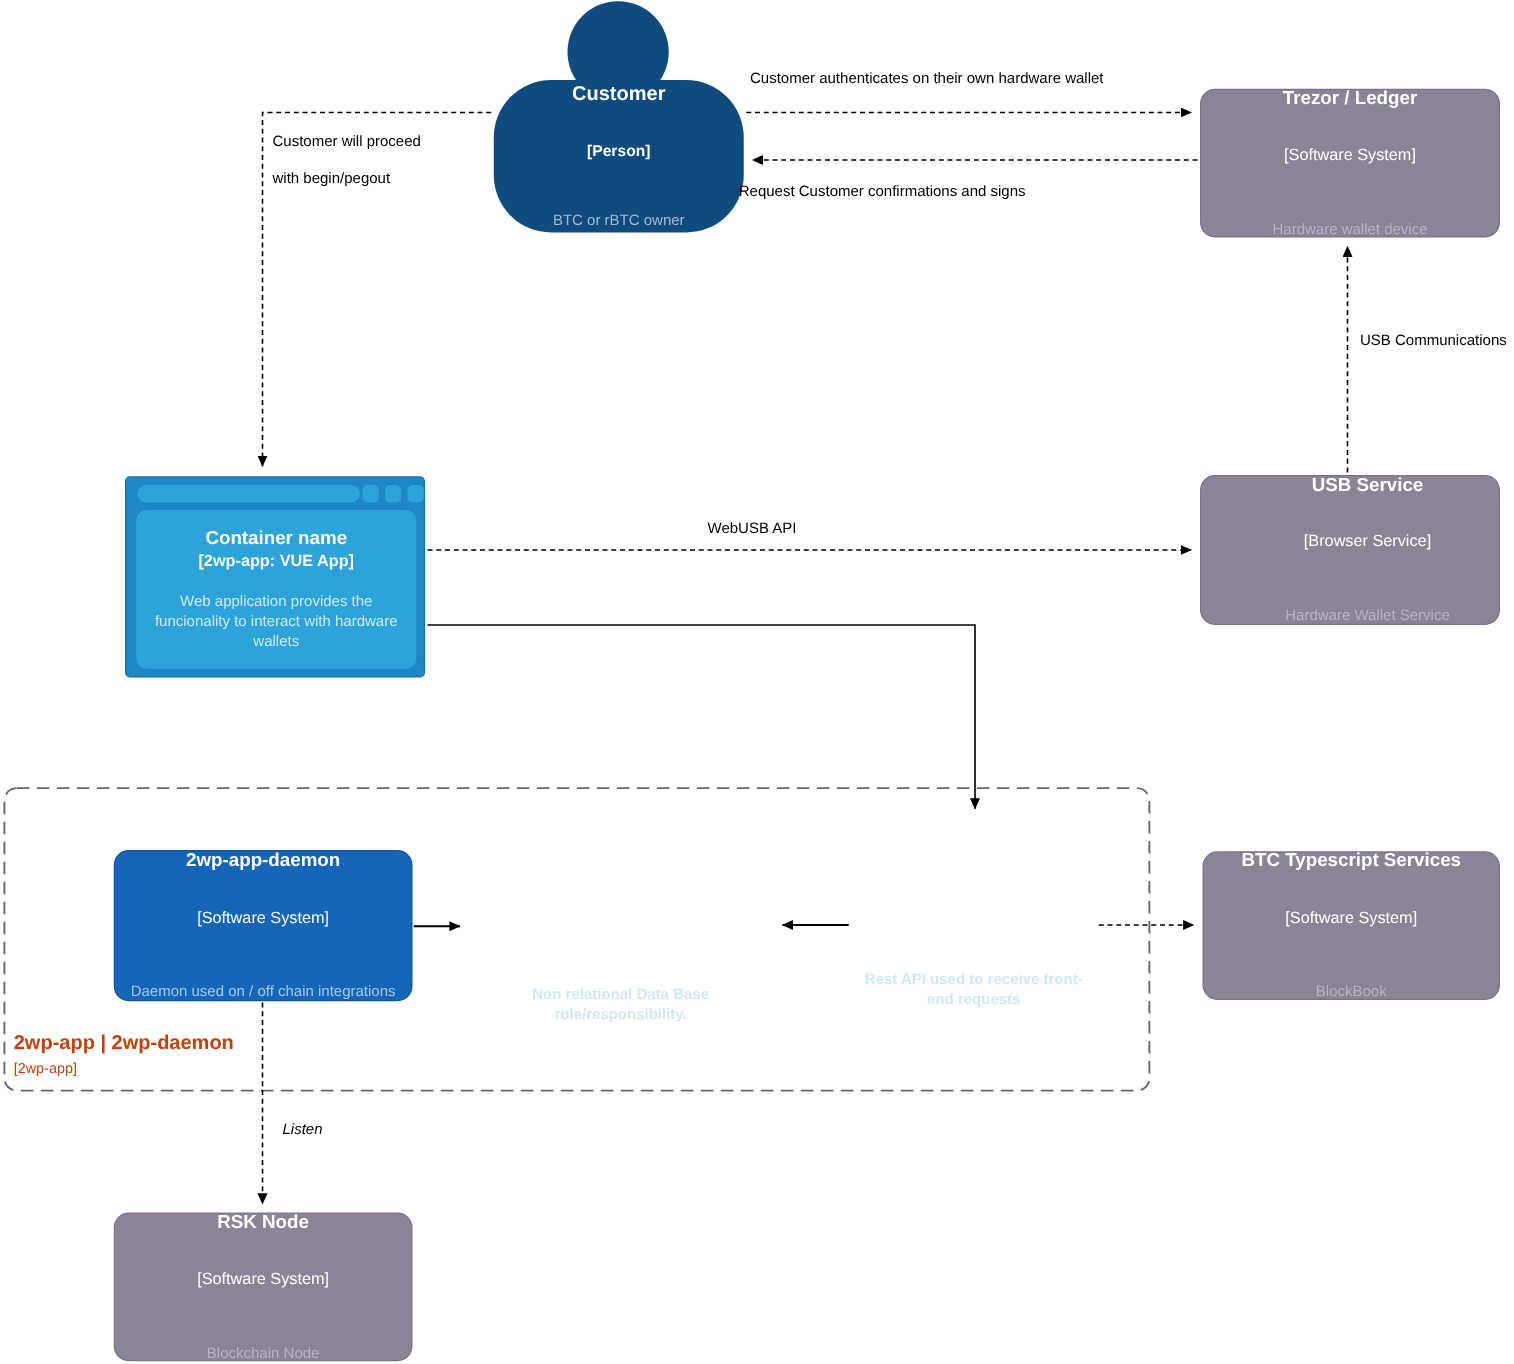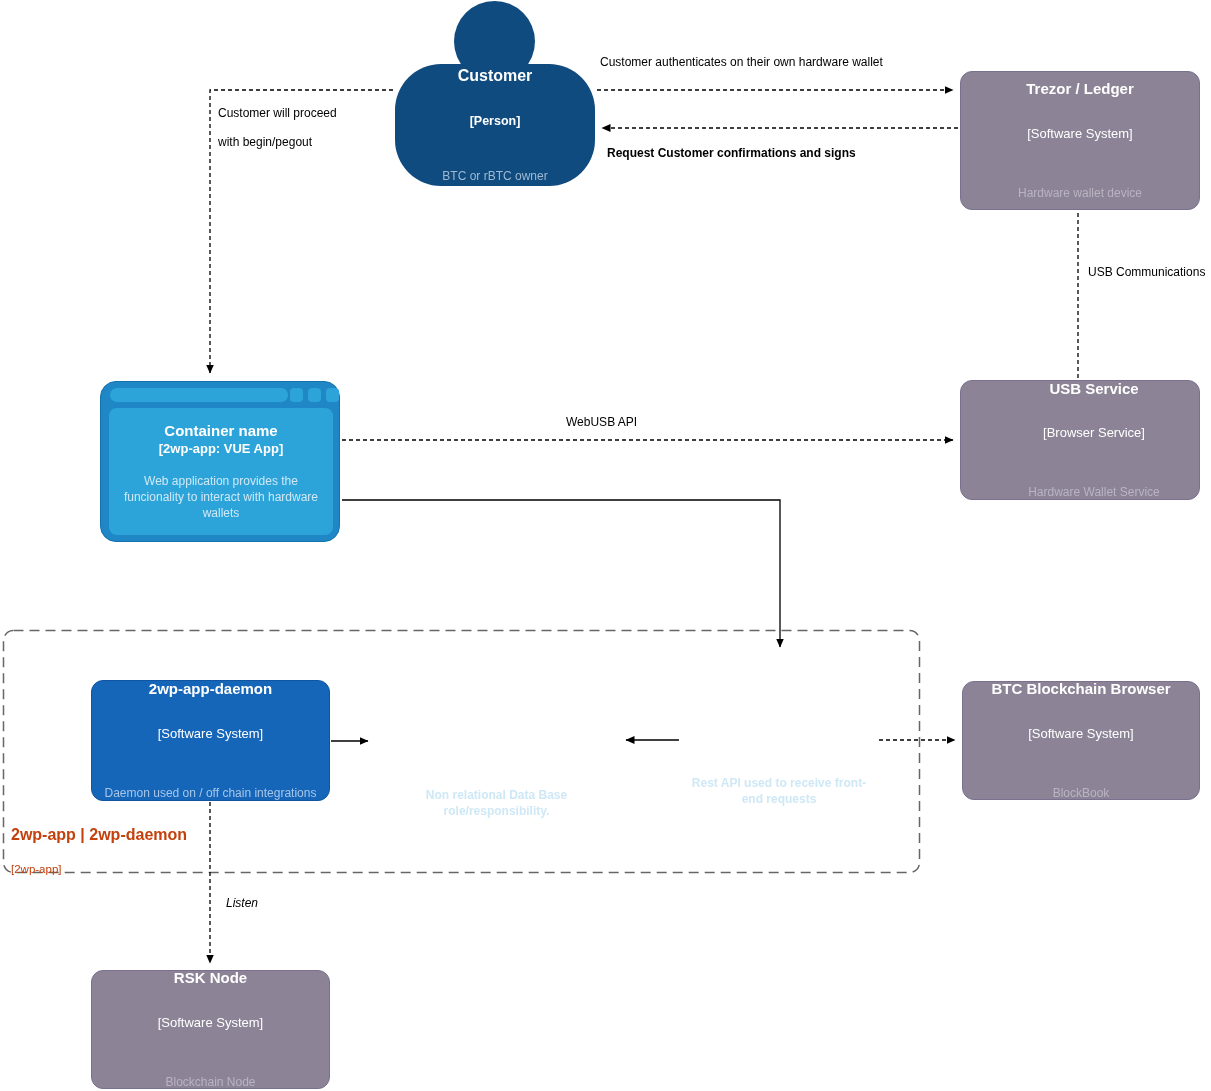--- a/index.html
+++ b/index.html
@@ -20,21 +20,21 @@
   .gray .desc{color:#b9b3c2;}
 
   
   .person-head{position:absolute;border-radius:50%;background:#0f4b7f;}
   .person-body{background:#0f4b7f;border-radius:46px;}
   .person-body .type{font-weight:bold;font-size:12.5px;}
   .person-body .title{font-size:16px;}
   .person-body .desc{color:#9fb9d2;margin-top:12px;}
 
   
-  .browser{background:#1f87c5;border:1px solid #1572ad;border-radius:16px;padding-left:29px;}
+  .browser{background:#1f87c5;border:1px solid #1572ad;border-radius:4px;padding-left:29px;}
   .browser .chrome{position:absolute;left:0;top:0;width:100%;height:26px;}
   .browser .addr{position:absolute;left:9px;top:6px;width:178px;height:14px;border-radius:7px;background:#2ca4da;}
   .browser .btn{position:absolute;top:6px;width:13px;height:14px;border-radius:4px;background:#2ca4da;}
   .browser .panel{position:absolute;left:8px;top:26px;width:224px;height:127px;border-radius:8px;background:#2ca4da;
                   display:flex;flex-direction:column;align-items:center;justify-content:center;text-align:center;color:#fff;}
   .browser .type{font-weight:bold;font-size:13px;}
   .browser .desc{color:#cfe8f6;font-weight:normal;padding:0 4px;}
 
   .daemon{background:#1565b8;border:1px solid #0f55a0;border-radius:12px;}
   .daemon .type{font-weight:normal;font-size:13px;}
@@ -44,21 +44,21 @@
   .shapebox .type{font-weight:bold;font-size:13px;}
   .shapebox .desc{color:#cfe8f6;font-weight:bold;}
   .shape-svg{position:absolute;left:0;top:0;z-index:-1;}
   .shape-holder{position:absolute;}
   .shape-holder .text{position:absolute;left:0;top:0;width:100%;height:100%;
       display:flex;flex-direction:column;align-items:center;justify-content:center;text-align:center;color:#fff;}
 
   .edge-label{position:absolute;font-size:12px;color:#000;white-space:nowrap;}
   .boundary-label{position:absolute;color:#c2410c;}
   .boundary-label .b-title{font-size:16px;font-weight:bold;}
-  .boundary-label .b-sub{font-size:11.5px;margin-top:19px;}
+  .boundary-label .b-sub{font-size:11.5px;margin-top:5px;}
 </style>
 </head>
 <body>
 
 <div class="stage">
 
   <svg class="connectors" viewBox="0 0 1211 1091" xmlns="http://www.w3.org/2000/svg">
     <defs>
       <marker id="arw" markerWidth="11" markerHeight="9" refX="8.5" refY="4" orient="auto" markerUnits="userSpaceOnUse">
         <path d="M0,0 L9,4 L0,8 z" fill="#000"></path>
@@ -88,21 +88,21 @@
     <path d="M210,802 V963" fill="none" stroke="#000" stroke-width="1.3" stroke-dasharray="4 3" marker-end="url(#arw)"></path>
   </svg>
 
   <div class="person-head" style="left:454px;top:1px;width:81px;height:81px;"></div>
   <div class="node person-body" style="left:395px;top:64px;width:200px;height:122px;">
     <div class="title">Customer</div>
     <div class="type">[Person]</div>
     <div class="desc">BTC or rBTC owner</div>
   </div>
 
-  <div class="node gray" style="left:960px;top:71px;width:240px;height:139px;">
+  <div class="node gray" style="left:960px;top:71px;width:240px;height:119px;">
     <div class="title">Trezor / Ledger</div>
     <div class="type">[Software System]</div>
     <div class="desc">Hardware wallet device</div>
   </div>
 
   <div class="node browser" style="left:100px;top:381px;width:240px;height:161px;">
     <div class="chrome">
       <div class="addr"></div>
       <div class="btn" style="left:189px;"></div>
       <div class="btn" style="left:207px;"></div>
@@ -144,37 +144,37 @@
       <ellipse cx="122.5" cy="19" rx="121.5" ry="18" fill="#29a3d9" stroke="#1e86bb" stroke-width="1.3"></ellipse>
     </svg>
     <div class="text node shapebox" style="position:absolute;left:0;top:8px;width:100%;height:100%;">
       <div class="title">MongoDB</div>
       <div class="type">[Container : MongoDB]</div>
       <div class="desc">Non relational Data Base role/responsibility.</div>
     </div>
   </div>
 
   <div class="node gray" style="left:962px;top:681px;width:238px;height:119px;">
-    <div class="title">BTC Blockchain Browser</div>
+    <div class="title">BTC Typescript Services</div>
     <div class="type">[Software System]</div>
     <div class="desc">BlockBook</div>
   </div>
 
   <div class="node gray" style="left:91px;top:970px;width:239px;height:119px;">
     <div class="title">RSK Node</div>
     <div class="type">[Software System]</div>
     <div class="desc">Blockchain Node</div>
   </div>
 
   <div class="boundary-label" style="left:11px;top:826px;">
     <div class="b-title">2wp-app | 2wp-daemon</div>
     <div class="b-sub">[2wp-app]</div>
   </div>
 
   <div class="edge-label" style="left:600px;top:55px;text-align:center;">Customer authenticates on their own hardware wallet</div>
-  <div class="edge-label" style="left:607px;top:146px;font-weight:bold;">Request Customer confirmations and signs</div>
+  <div class="edge-label" style="left:591px;top:146px;">Request Customer confirmations and signs</div>
   <div class="edge-label" style="left:218px;top:106px;">Customer will proceed</div>
   <div class="edge-label" style="left:218px;top:135px;">with begin/pegout</div>
   <div class="edge-label" style="left:1088px;top:265px;">USB Communications</div>
   <div class="edge-label" style="left:566px;top:415px;">WebUSB API</div>
   <div class="edge-label" style="left:226px;top:896px;font-style:italic;">Listen</div>
 
 </div>
 
 </body></html>

